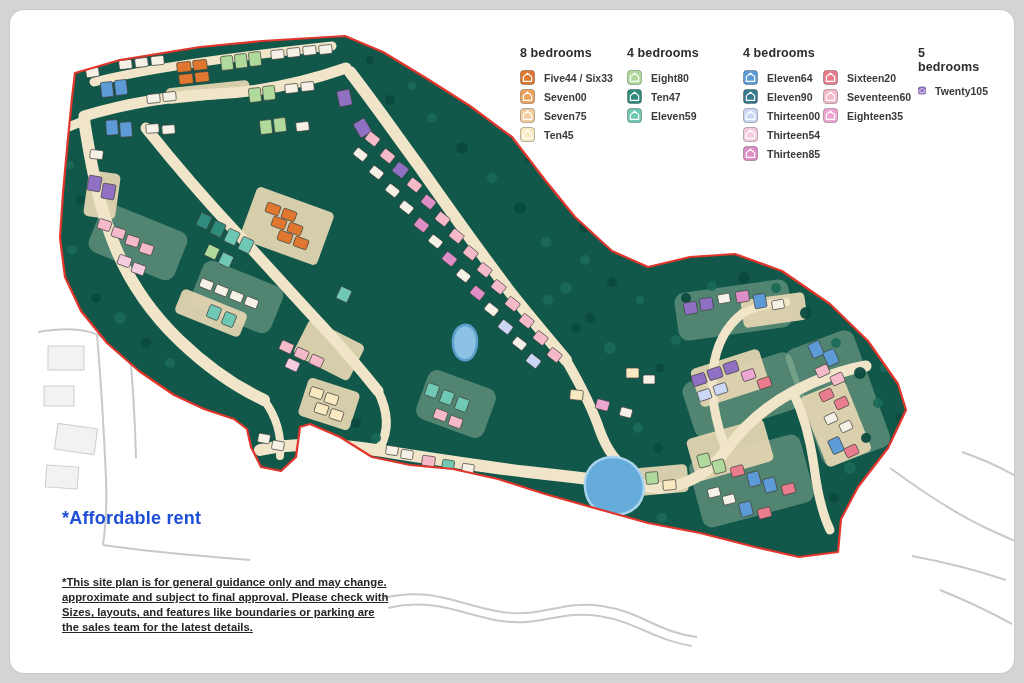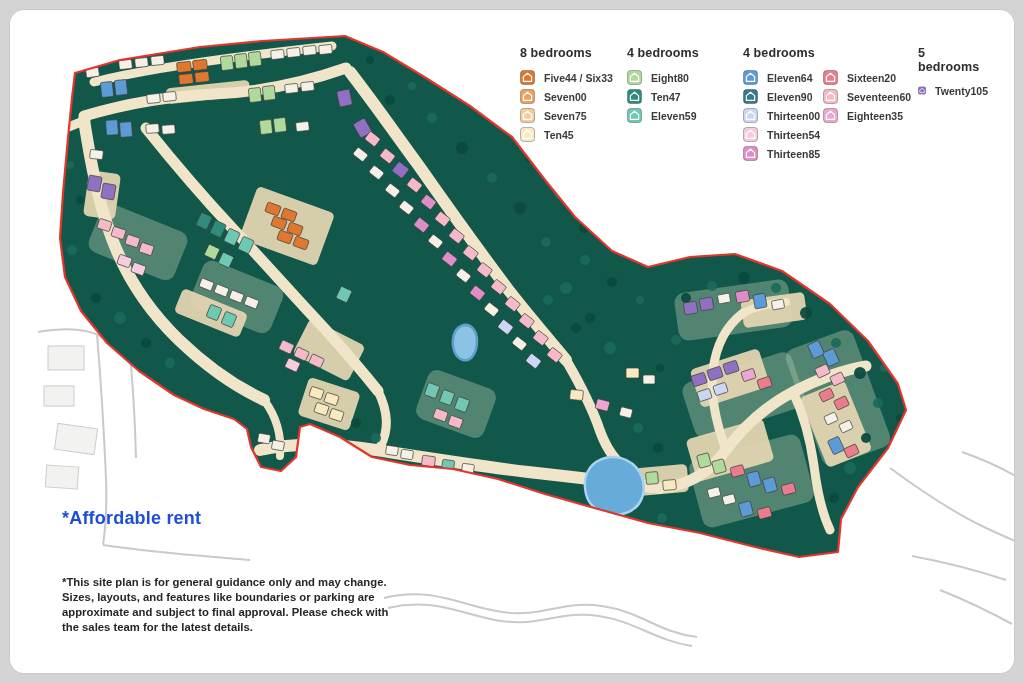--- a/index.html
+++ b/index.html
@@ -29,21 +29,21 @@
   .legend-col:nth-child(5){ width:70px; }
   .legend-title { font-size:12.5px; font-weight:700; color:#2d2d2d; margin-bottom:9px; min-height:15px; letter-spacing:.1px; }
   .legend-group + .legend-group { margin-top:12px; }
   .legend-item { display:flex; align-items:center; gap:9px; margin-bottom:4px; }
   .legend-label { font-size:10.5px; font-weight:600; color:#3a3a3a; white-space:nowrap; }
 
   
   .note-big { position:absolute; left:62px; top:506px; z-index:5;
     font-size:18px; font-weight:600; color:#1d4ed8; line-height:1.38; letter-spacing:.2px; }
   .disclaimer { position:absolute; left:62px; top:575px; z-index:5;
-    font-size:11.3px; font-weight:700; color:#262626; line-height:1.34; }
+    font-size:11.3px; font-weight:700; color:#262626; line-height:1.34;text-decoration:underline; }
 </style>
 </head>
 <body>
 
 <div class="card">
   <svg class="map" viewBox="0 0 1024 683">
       <defs>
         <clipPath id="siteClip">
           <path d="M75,73 L120,60 L200,47 L262,41 L345,36 L383,52 L426,78 L470,106 L512,137 L545,180 L575,217 L612,251 L648,267 L690,257 L735,254 L782,271 L830,304 L868,341 L898,384 L906,410 L888,448 L858,487 L841,519 L838,552 L799,557 L755,547 L700,533 L648,523 L598,509 L545,494 L498,479 L453,469 L410,465 L372,457 L340,437 L310,424 L300,427 L296,457 L281,471 L261,467 L251,447 L247,429 L234,419 L204,409 L174,395 L139,371 L107,343 L81,311 L65,277 L60,238 L63,193 L68,138 L72,98 Z"></path>
         </clipPath>
@@ -446,16 +446,16 @@
       </div>
     </div>
   </div>
 
 <div class="note-big">
   <div>*Affordable rent</div>
 </div>
 
 <div class="disclaimer">
   <div>*This site plan is for general guidance only and may change.</div>
+  <div>approximate and subject to final approval. Please check with</div>
   <div>Sizes, layouts, and features like boundaries or parking are</div>
-  <div>approximate and subject to final approval. Please check with</div>
   <div>the sales team for the latest details.</div>
 </div>
 
 </body></html>

